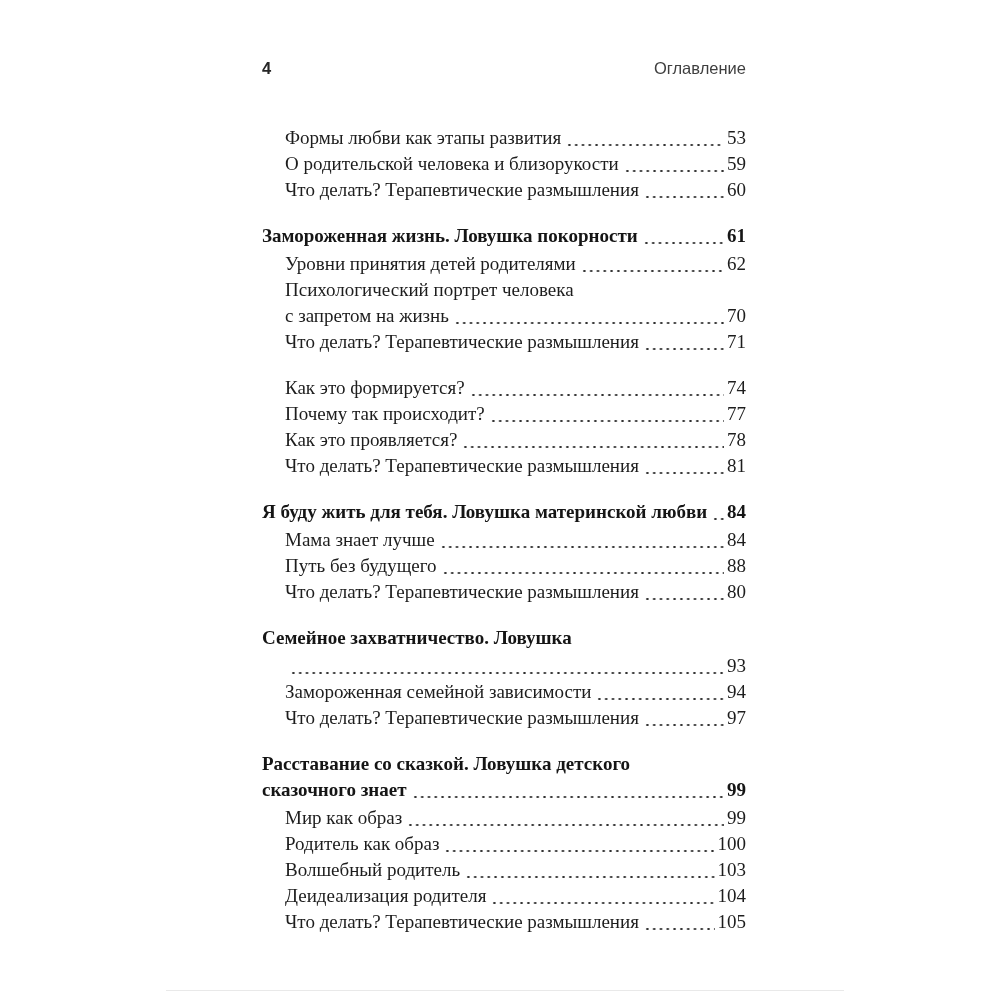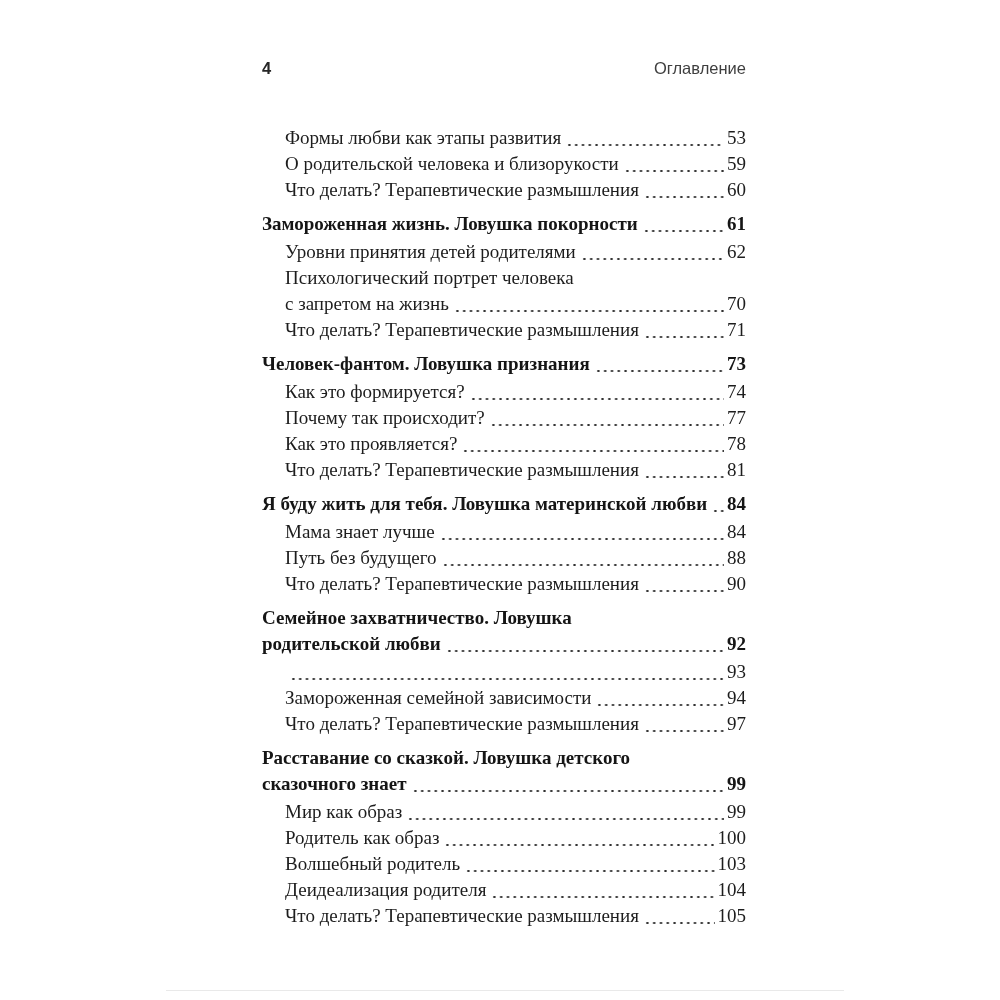--- a/index.html
+++ b/index.html
@@ -32,21 +32,21 @@
     color: #3f3f3f;
   }
   .header-row .folio {
     font-weight: 700;
     color: #262626;
   }
   .toc {
     margin-top: 47px;
     font-size: 19px;
   }
-  .section { margin-top: 8px; }
+  .section { margin-top: 20px; }
   .section:first-child { margin-top: 8px; }
   .heading {
     font-weight: 700;
     color: #151515;
     padding-bottom: 2px;
   }
   .entry { padding-left: 23px; }
   .row {
     display: flex;
     line-height: 26px;
@@ -132,27 +132,20 @@
           </div>
           <div class="entry">
             <div class="row">
               <span class="t">Что делать? Терапевтические размышления</span>
               <span class="dots"></span>
               <span class="pg">71</span>
             </div>
           </div>
         </div>
         <div class="section">
-          <div class="heading">
-            <div class="row">
-              <span class="t">Человек-фантом. Ловушка признания</span>
-              <span class="dots"></span>
-              <span class="pg">73</span>
-            </div>
-          </div>
           <div class="entry">
             <div class="row">
               <span class="t">Как это формируется?</span>
               <span class="dots"></span>
               <span class="pg">74</span>
             </div>
           </div>
           <div class="entry">
             <div class="row">
               <span class="t">Почему так происходит?</span>
@@ -194,33 +187,28 @@
             <div class="row">
               <span class="t">Путь без будущего</span>
               <span class="dots"></span>
               <span class="pg">88</span>
             </div>
           </div>
           <div class="entry">
             <div class="row">
               <span class="t">Что делать? Терапевтические размышления</span>
               <span class="dots"></span>
-              <span class="pg">90</span>
+              <span class="pg">80</span>
             </div>
           </div>
         </div>
         <div class="section">
           <div class="heading">
             <div class="row">
               <span class="t">Семейное захватничество. Ловушка</span>
-            </div>
-            <div class="row">
-              <span class="t">родительской любви</span>
-              <span class="dots"></span>
-              <span class="pg">92</span>
             </div>
           </div>
           <div class="entry">
             <div class="row">
               <span class="dots"></span>
               <span class="pg">93</span>
             </div>
           </div>
           <div class="entry">
             <div class="row">

